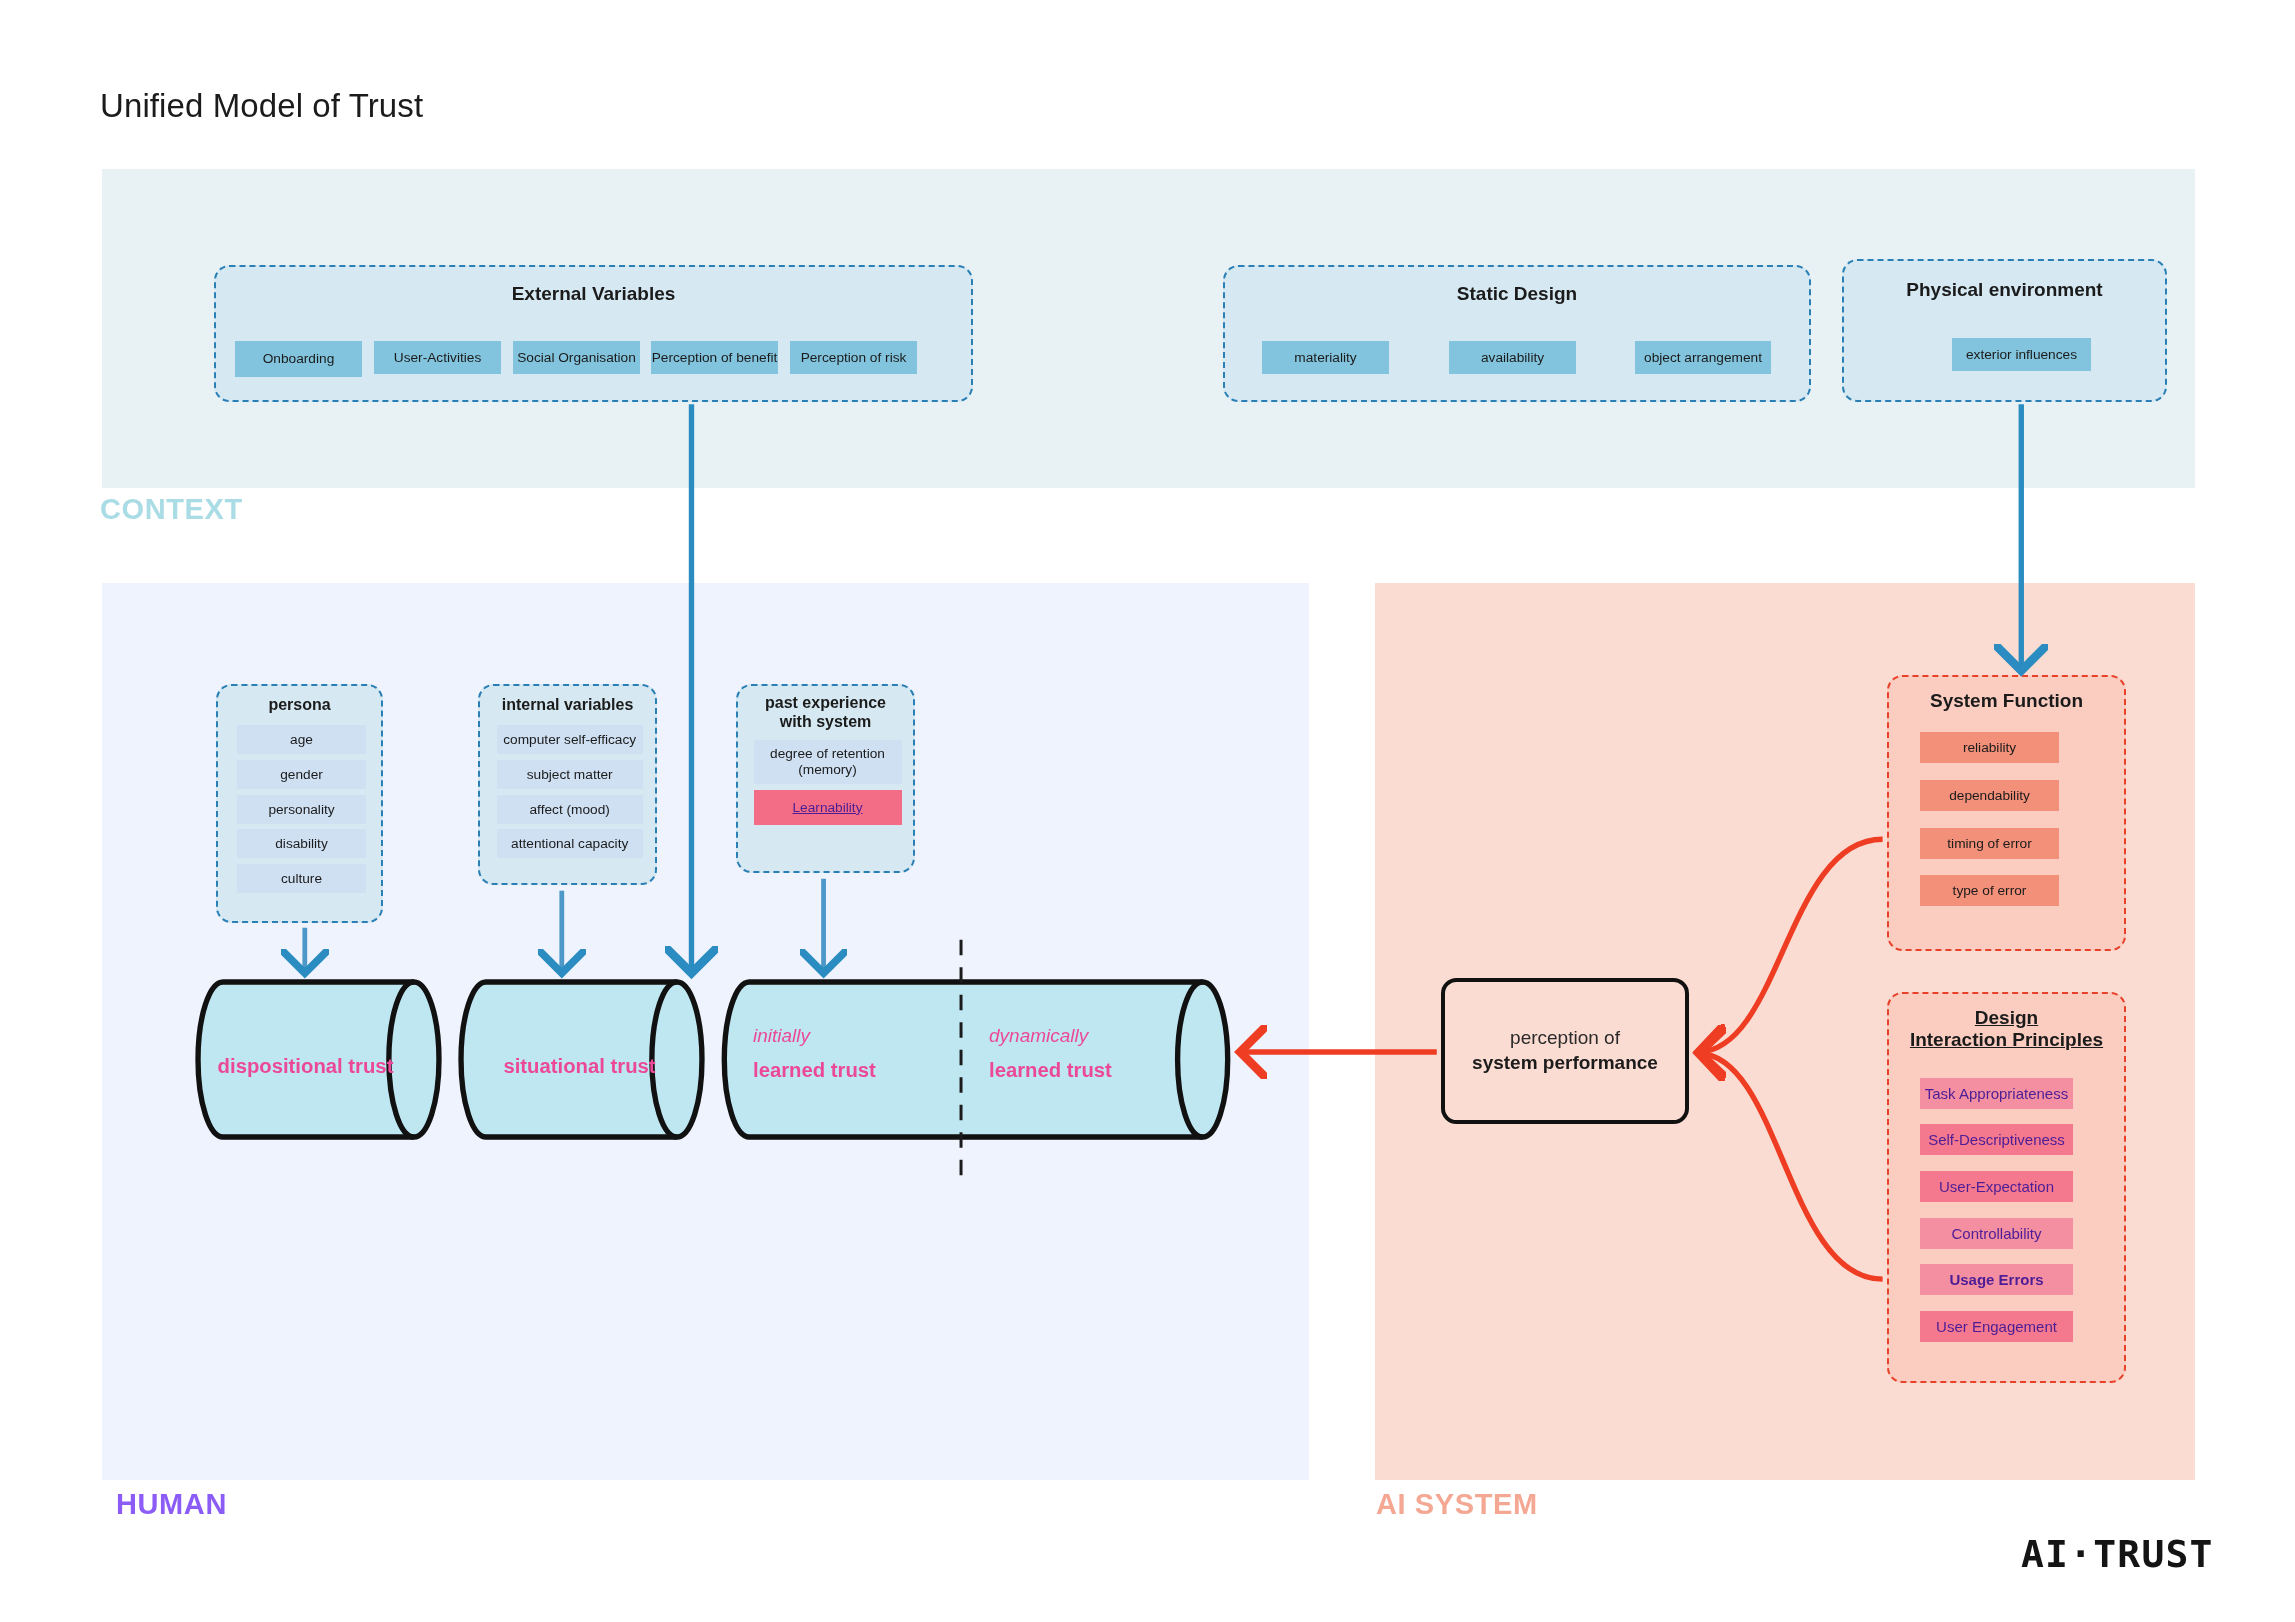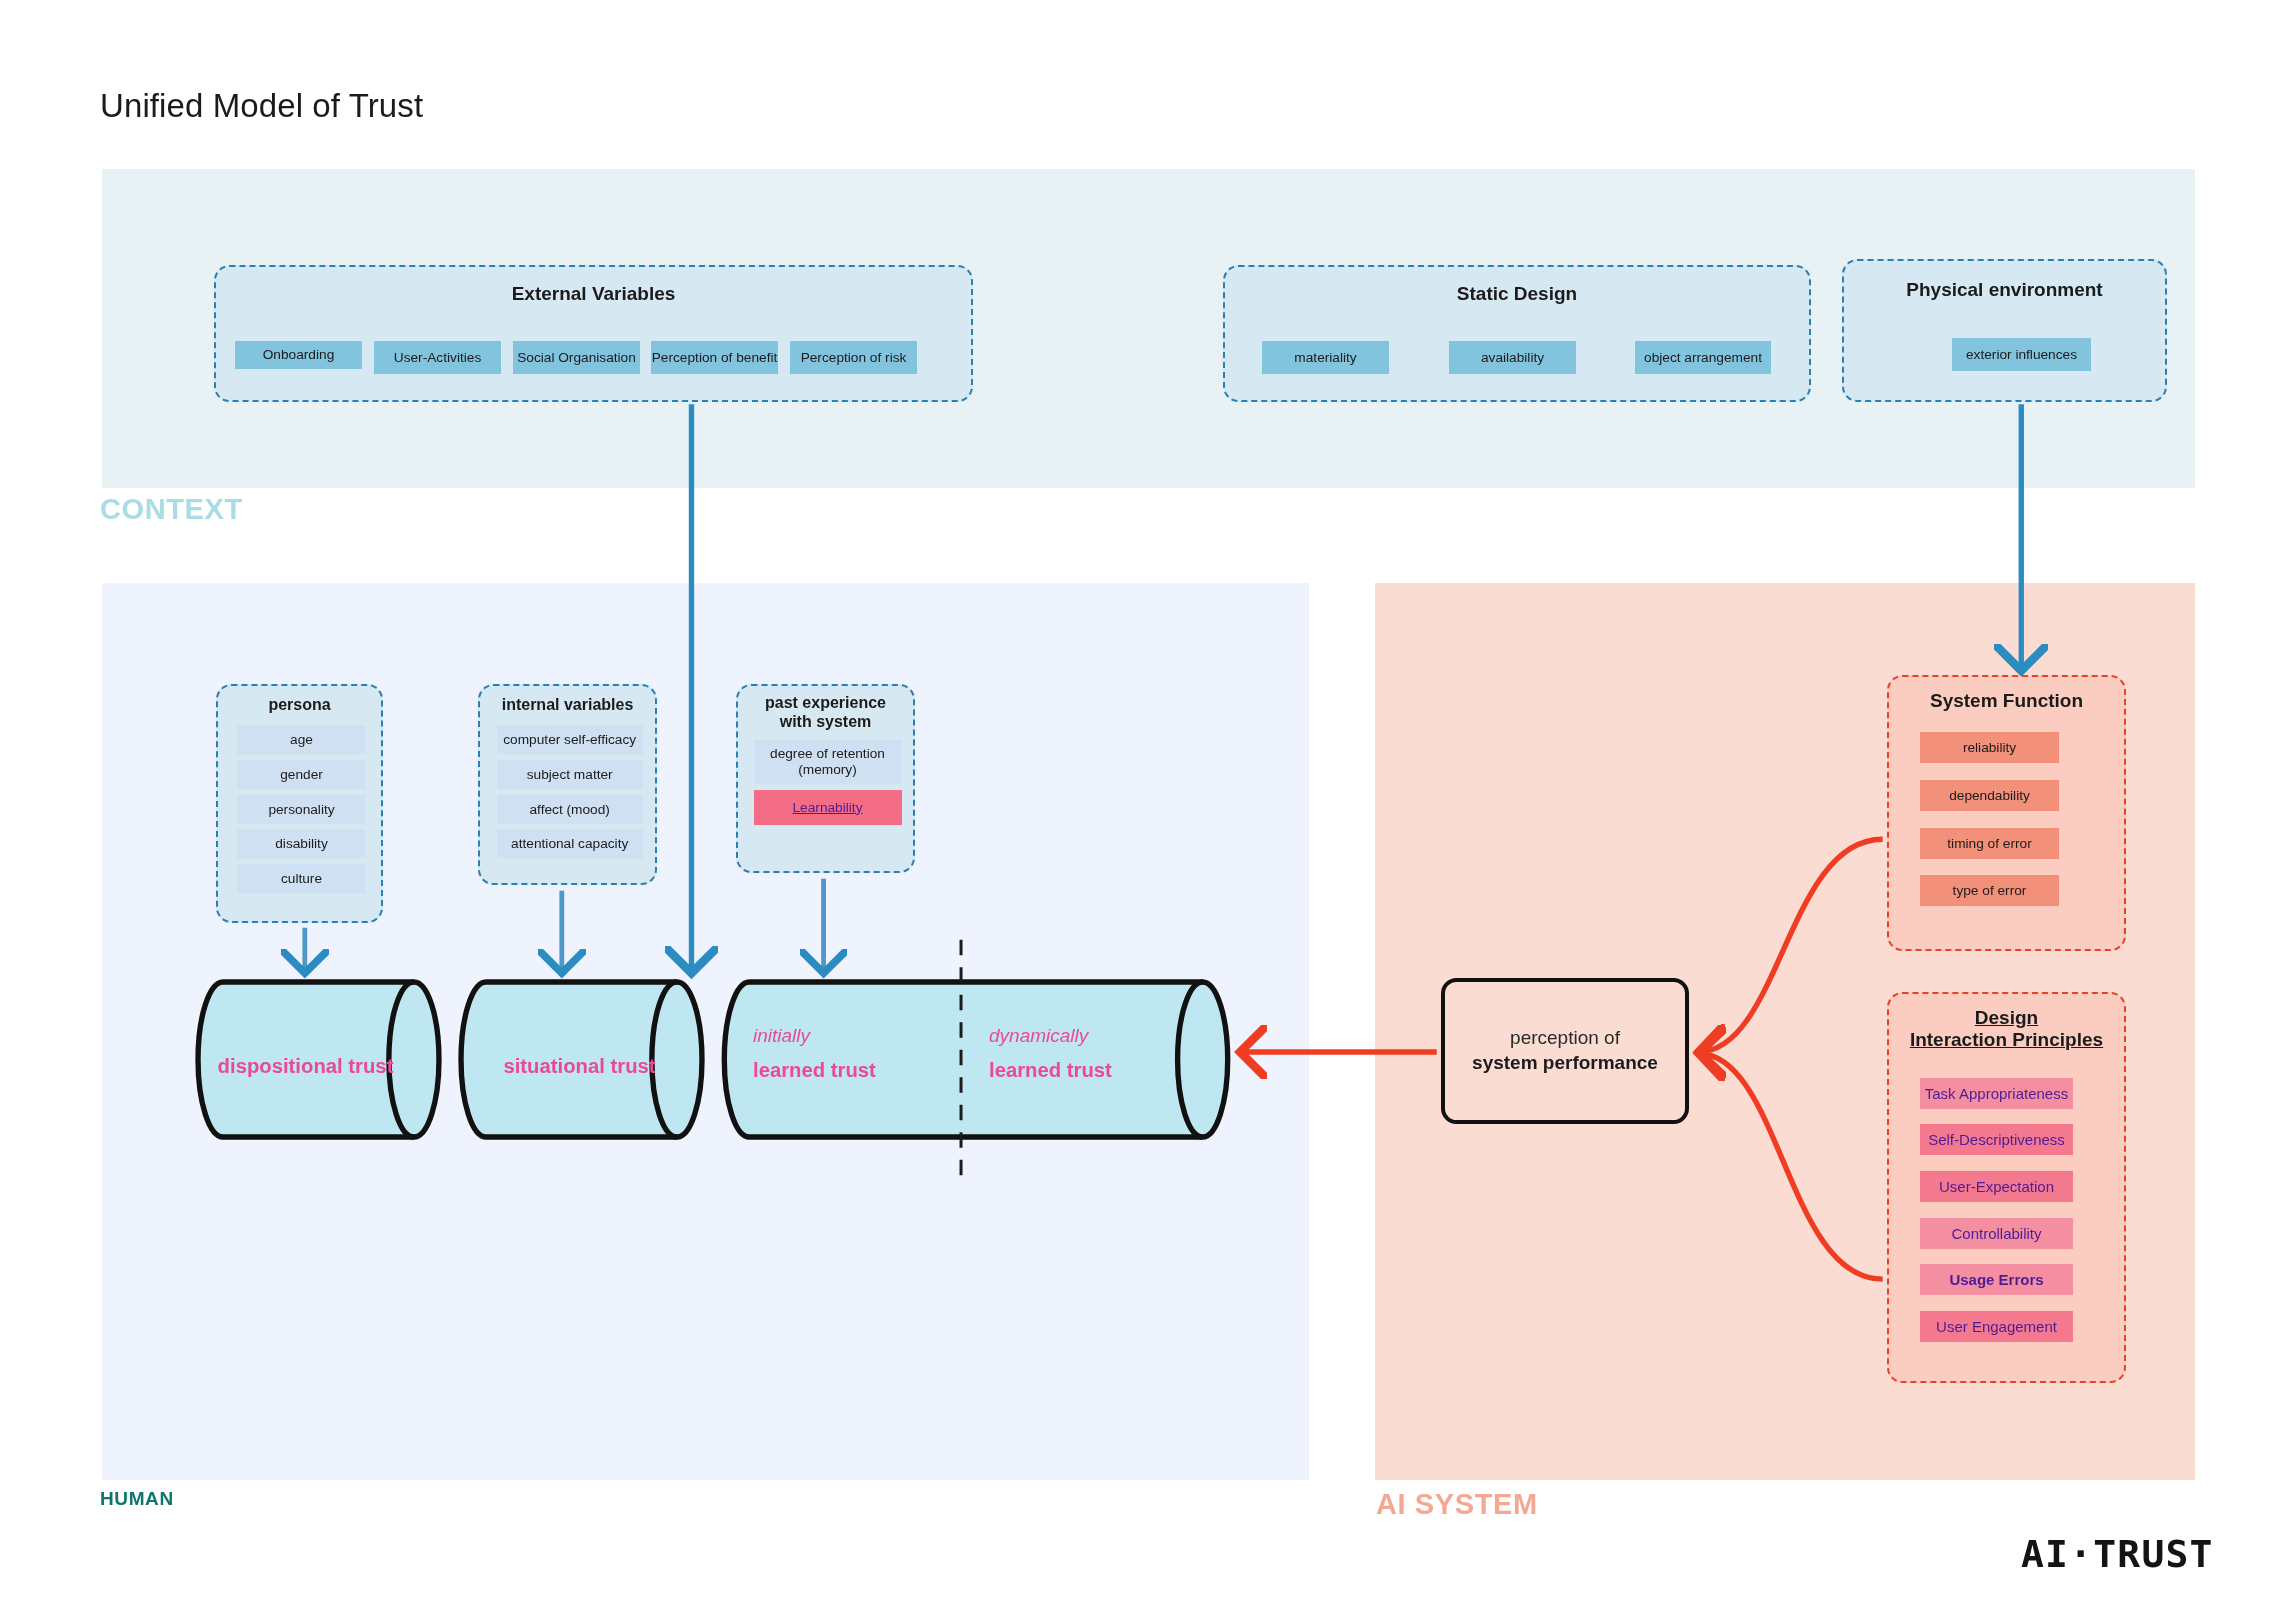--- a/index.html
+++ b/index.html
@@ -17,21 +17,21 @@
   
   .zone{position:absolute;}
   #zone-context{left:102px;top:169px;width:2093px;height:319px;background:#e8f2f5;}
   #zone-human{left:102px;top:583px;width:1207px;height:897px;background:#eef3fd;}
   #zone-ai{left:1375px;top:583px;width:820px;height:897px;background:#fbdcd3;}
 
   .zone-label{
     position:absolute;font-weight:700;letter-spacing:0.6px;
   }
   #label-context{left:100px;top:493px;font-size:29px;color:#a9dce4;}
-  #label-human{left:100px;top:1488px;font-size:19px;color:#0f766e;}
+  #label-human{left:116px;top:1488px;font-size:29px;color:#8b5cf6;}
   #label-ai{left:1376px;top:1488px;font-size:29px;color:#f4a893;}
 
   
   #page-title{
     position:absolute;left:100px;top:87px;
     font-size:33px;font-weight:400;color:#1b1b1b;letter-spacing:0.1px;
   }
 
   
   .group{
@@ -97,21 +97,21 @@
 <div id="canvas">
 
   <div class="zone" id="zone-context"></div>
   <div class="zone" id="zone-human"></div>
   <div class="zone" id="zone-ai"></div>
 
   <div id="page-title">Unified Model of Trust</div>
 
   <div class="group blue" style="left:214px;top:265px;width:759px;height:137px;">
     <div class="group-title" style="top:15.5px;font-size:19px;">External Variables</div>
-    <div class="chip ctx" style="left:19px;top:74px;width:127px;height:28px;">Onboarding</div>
+    <div class="chip ctx" style="left:19px;top:74px;width:127px;height:36px;">Onboarding</div>
     <div class="chip ctx" style="left:158px;top:74px;width:127px;height:33px;">User-Activities</div>
     <div class="chip ctx" style="left:297px;top:74px;width:127px;height:33px;">Social Organisation</div>
     <div class="chip ctx" style="left:435px;top:74px;width:127px;height:33px;">Perception of benefit</div>
     <div class="chip ctx" style="left:574px;top:74px;width:127px;height:33px;">Perception of risk</div>
   </div>
 
   <div class="group blue" style="left:1223px;top:265px;width:588px;height:137px;">
     <div class="group-title" style="top:15.5px;font-size:19px;">Static Design</div>
     <div class="chip ctx" style="left:37px;top:74px;width:127px;height:33px;">materiality</div>
     <div class="chip ctx" style="left:224px;top:74px;width:127px;height:33px;">availability</div>

